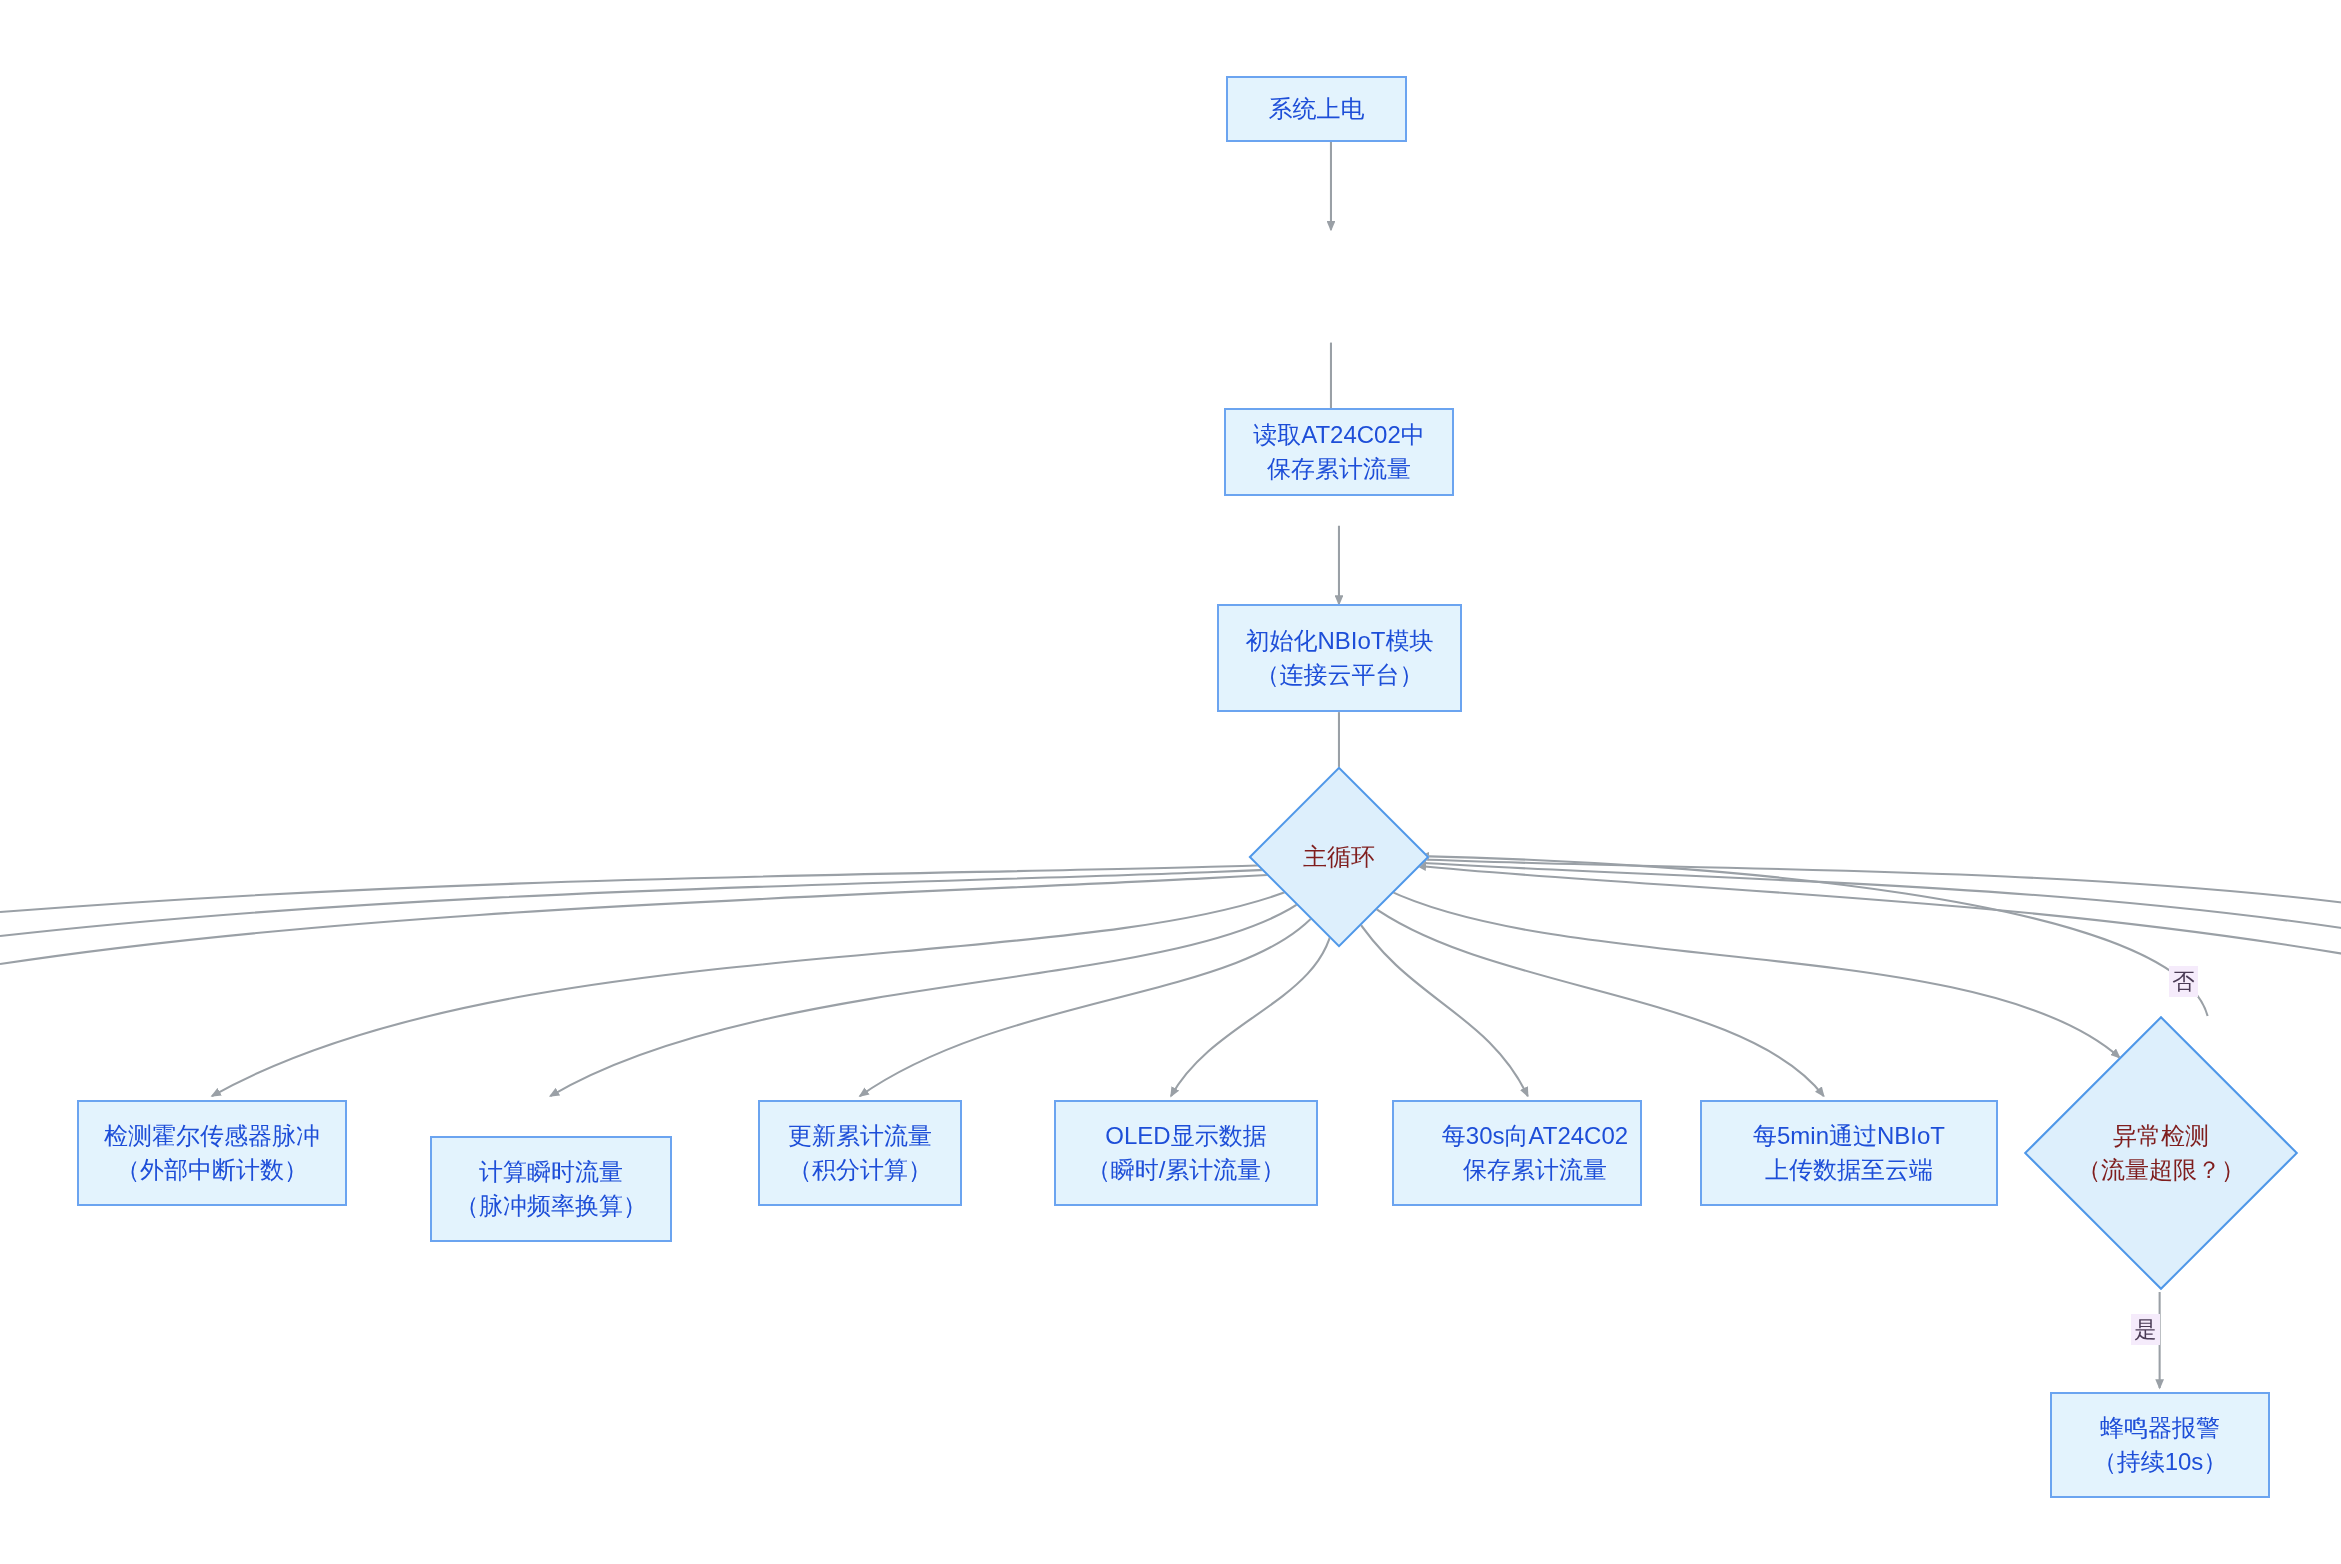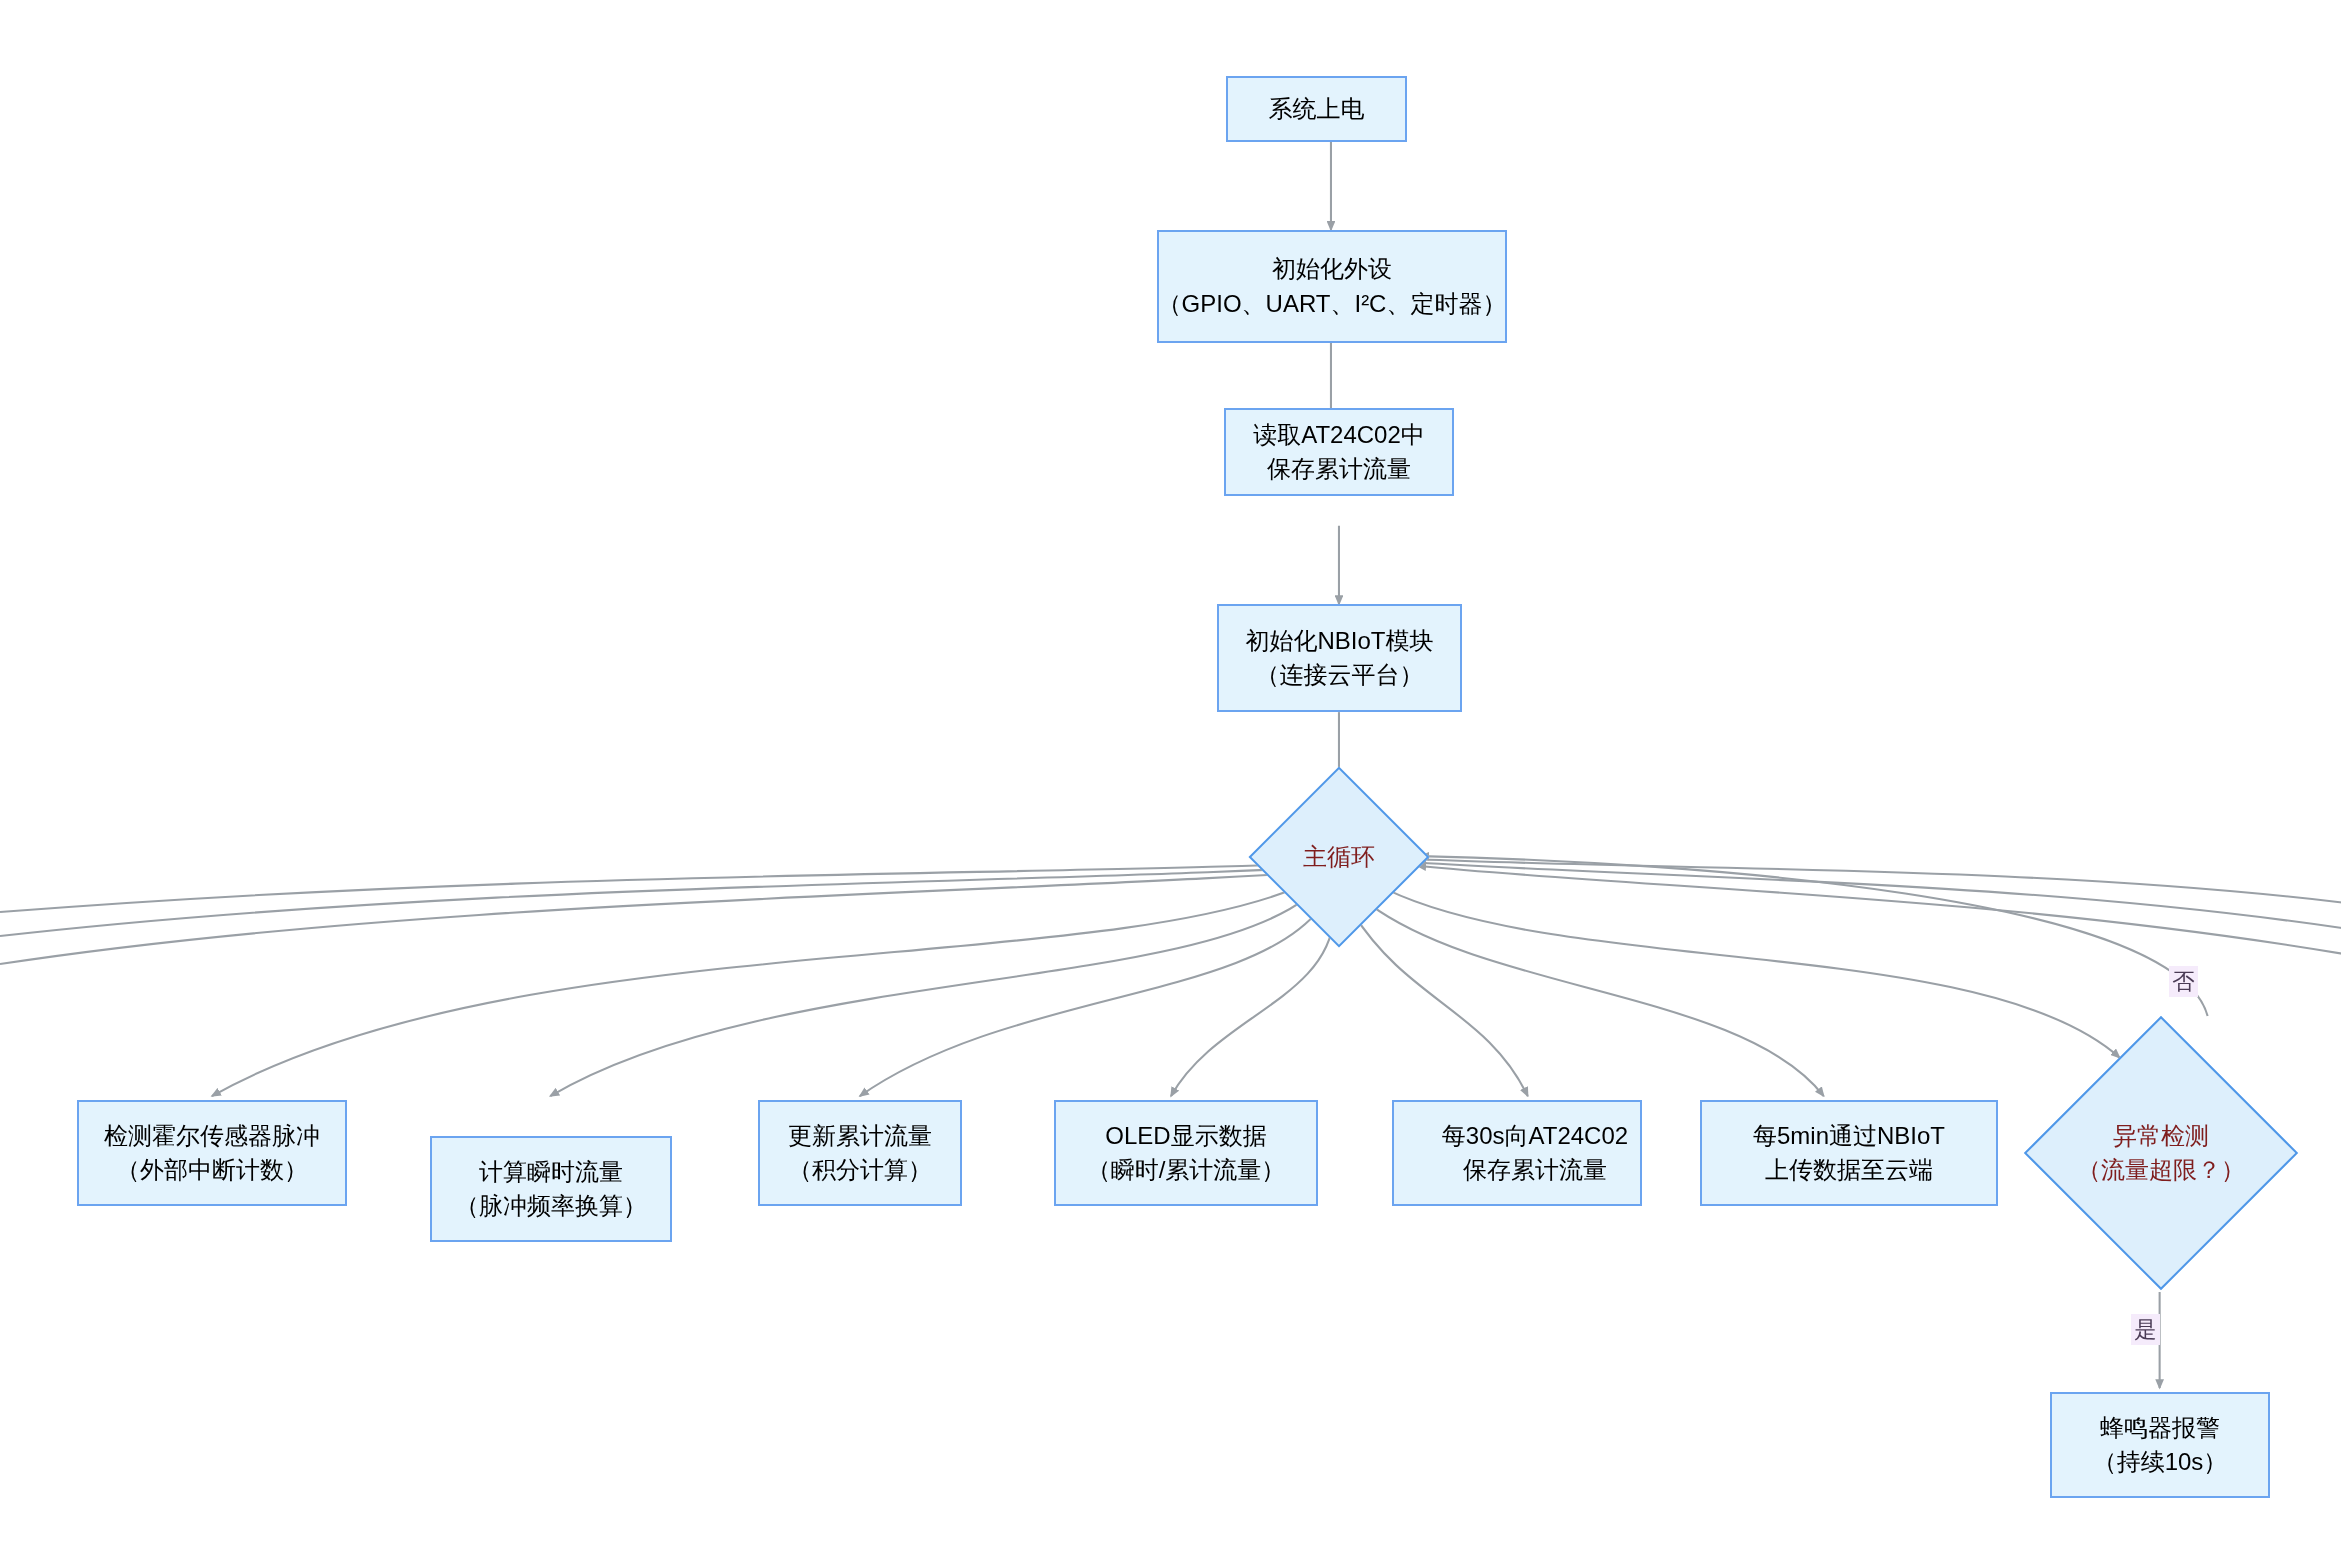--- a/index.html
+++ b/index.html
@@ -3,21 +3,21 @@
 <meta charset="utf-8">
 <style>
   html,body{margin:0;padding:0;background:#ffffff;}
   body{width:2342px;height:1565px;position:relative;overflow:hidden;
        font-family:"Liberation Sans","DejaVu Sans",sans-serif;}
   #canvas{position:absolute;inset:0;width:2342px;height:1565px;}
   svg.edges{position:absolute;left:0;top:0;width:2342px;height:1565px;pointer-events:none;}
 
   .node{position:absolute;box-sizing:border-box;display:flex;flex-direction:column;
         align-items:center;justify-content:center;text-align:center;
-        background:#e3f3fd;border:2.4px solid #6ba4f0;color:#000000;}
+        background:#e3f3fd;border:2.4px solid #6ba4f0;color:#1d4ed8;}
   .node .l1{font-size:24px;line-height:1.42;white-space:nowrap;}
   .node .l2{font-size:24px;line-height:1.42;white-space:nowrap;}
 
   .diamond{position:absolute;box-sizing:border-box;background:transparent;border:none;
            display:flex;align-items:center;justify-content:center;}
   .diamond .shape{position:absolute;inset:0;background:#ddeffc;border:2.4px solid #4f97e8;
                   transform:rotate(45deg);box-sizing:border-box;}
   .diamond .dtext{position:relative;z-index:2;text-align:center;color:#7f1d1d;}
   .diamond .dtext .l1,.diamond .dtext .l2{font-size:24px;line-height:1.42;white-space:nowrap;}
 
@@ -59,24 +59,20 @@
       <path d="M2760,1270 C2720,1120 2120,1078 1776,1070"></path>
 
       <path d="M2700,1615 L2700,1735"></path>
     </g>
   </svg>
 
   <div class="node" style="left:1226px;top:76px;width:181px;height:66px;">
     <span class="l1">系统上电</span>
   </div>
 
-  <div class="node" style="left:1157px;top:230px;width:350px;height:113px;">
-    <span class="l1">初始化外设</span>
-    <span class="l2">（GPIO、UART、I²C、定时器）</span>
-  </div>
 
   <div class="node" style="left:1224px;top:408px;width:230px;height:88px;">
     <span class="l1">读取AT24C02中</span>
     <span class="l2">保存累计流量</span>
   </div>
 
   <div class="node" style="left:1217px;top:604px;width:245px;height:108px;">
     <span class="l1">初始化NBIoT模块</span>
     <span class="l2">（连接云平台）</span>
   </div>

